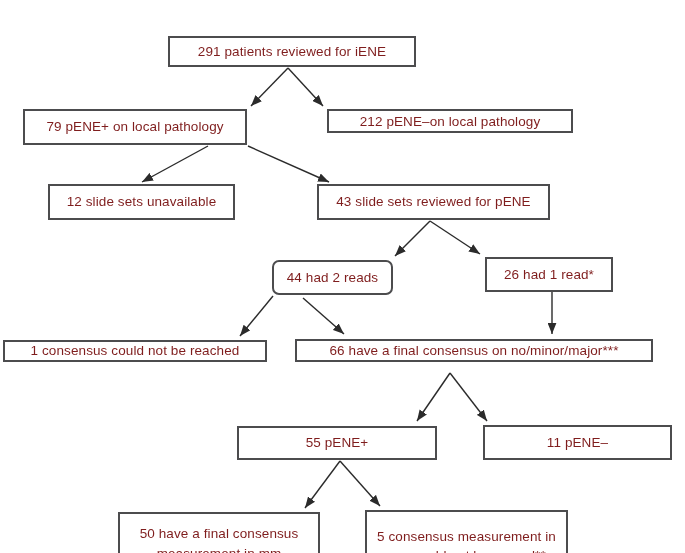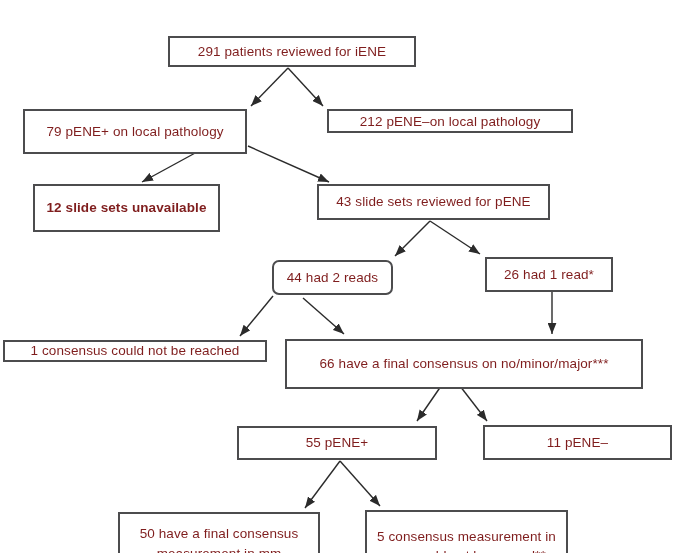--- a/index.html
+++ b/index.html
@@ -68,49 +68,49 @@
       <line x1="450" y1="341" x2="487" y2="389" marker-end="url(#arrow)"></line>
       <line x1="340" y1="429" x2="305" y2="476" marker-end="url(#arrow)"></line>
       <line x1="340" y1="429" x2="380" y2="474" marker-end="url(#arrow)"></line>
     </g>
   </svg>
 
   <div class="node" style="left:168px; top:4px;   width:248px; height:31px;">
     <span class="lbl">291 patients reviewed for iENE</span>
   </div>
 
-  <div class="node" style="left:23px;  top:77px;  width:224px; height:45px;">
+  <div class="node" style="left:23px;  top:77px;  width:224px; height:36px;">
     <span class="lbl">79 pENE+ on local pathology</span>
   </div>
 
   <div class="node" style="left:327px; top:77px;  width:246px; height:24px;align-items:flex-end;">
     <span class="lbl">212 pENE–on local pathology</span>
   </div>
 
-  <div class="node" style="left:33px;  top:152px; width:187px; height:48px;font-weight:bold;">
+  <div class="node" style="left:48px;  top:152px; width:187px; height:36px;">
     <span class="lbl">12 slide sets unavailable</span>
   </div>
 
   <div class="node" style="left:317px; top:152px; width:233px; height:36px;">
     <span class="lbl">43 slide sets reviewed for pENE</span>
   </div>
 
   <div class="node" style="left:272px; top:228px; width:121px; height:35px;border-radius:7px;">
     <span class="lbl">44 had 2 reads</span>
   </div>
 
   <div class="node" style="left:485px; top:225px; width:128px; height:35px;">
     <span class="lbl">26 had 1 read*</span>
   </div>
 
   <div class="node" style="left:3px;   top:308px; width:264px; height:22px;">
     <span class="lbl">1 consensus could not be reached</span>
   </div>
 
-  <div class="node" style="left:285px; top:307px; width:358px; height:50px;align-items:center;">
+  <div class="node" style="left:295px; top:307px; width:358px; height:23px;align-items:center;">
     <span class="lbl">66 have a final consensus on no/minor/major***</span>
   </div>
 
   <div class="node" style="left:237px; top:394px; width:200px; height:34px;">
     <span class="lbl">55 pENE+</span>
   </div>
 
   <div class="node" style="left:483px; top:393px; width:189px; height:35px;">
     <span class="lbl">11 pENE–</span>
   </div>

